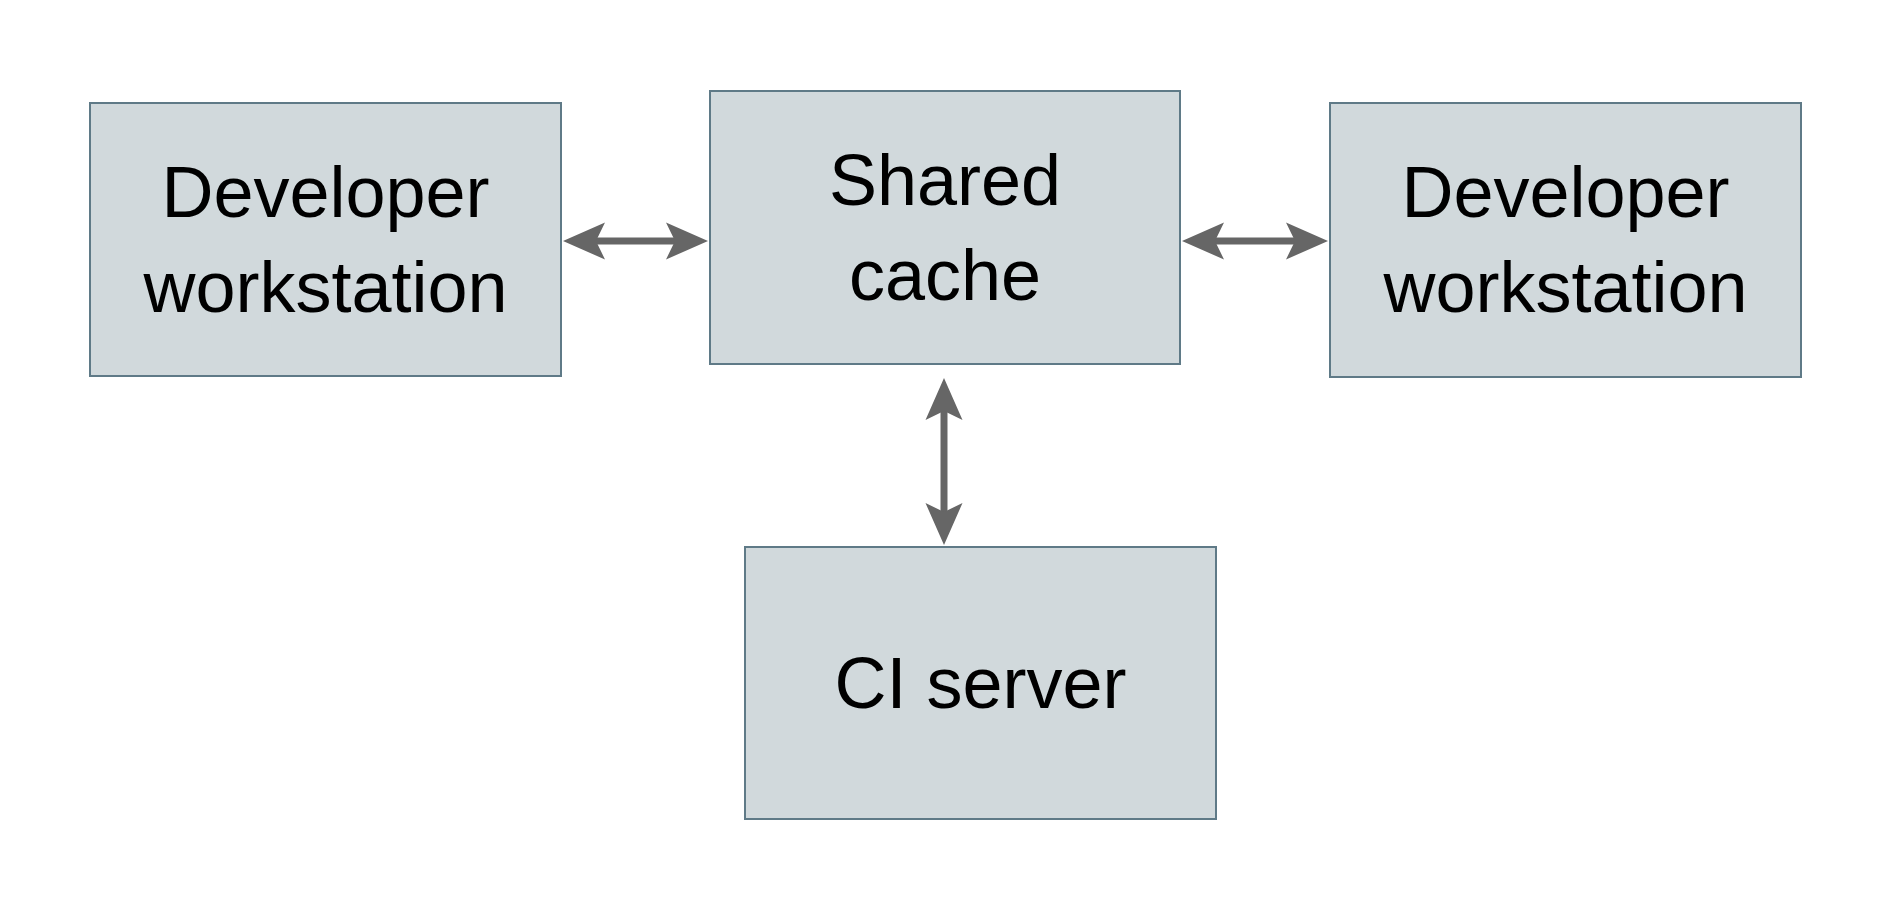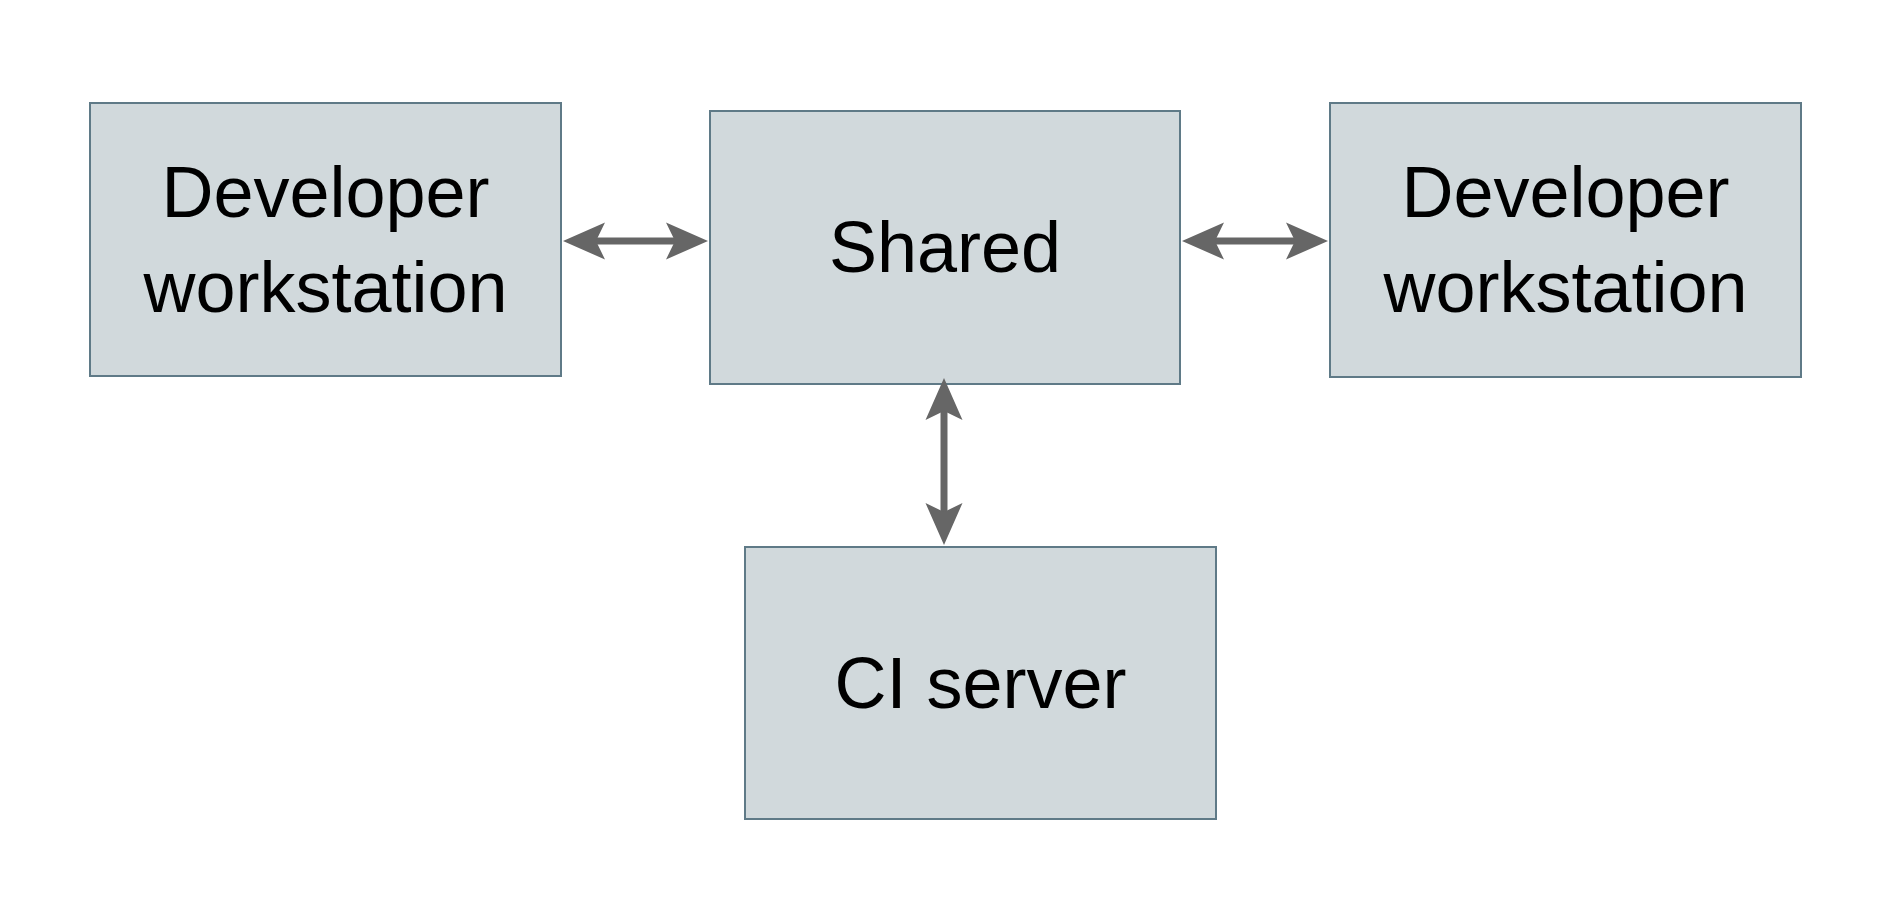--- a/index.html
+++ b/index.html
@@ -27,21 +27,21 @@
     text-align: center;
     color: var(--text, #000000);
     font-size: 72px;
     line-height: 95px;
     letter-spacing: 0px;
   }
   .node .line {
     white-space: nowrap;
   }
   #node-dev-left      { left: 89px;   top: 102px; width: 473px; height: 275px; }
-  #node-shared-cache  { left: 709px;  top: 110px; width: 472px; height: 275px; }
+  #node-shared-cache  { left: 709px;  top: 90px; width: 472px; height: 275px; }
   #node-dev-right     { left: 1329px; top: 102px; width: 473px; height: 276px; }
   #node-ci-server     { left: 708px;  top: 546px; width: 473px; height: 274px; margin-left: 36px; }
 
   .arrow {
     position: absolute;
     color: var(--arrow, #666666);
   }
   #arrow-left-cache  { left: 562px;  top: 219px; }
   #arrow-cache-right { left: 1181px; top: 219px; }
   #arrow-cache-ci    { left: 922px;  top: 377px; }
@@ -51,20 +51,21 @@
 
 <div class="canvas">
 
   <div class="node" id="node-dev-left">
     <div class="line">Developer</div>
     <div class="line">workstation</div>
   </div>
 
   <div class="node" id="node-shared-cache">
     <div class="line">Shared</div>
+    <div class="line">cache</div>
   </div>
 
   <div class="node" id="node-dev-right">
     <div class="line">Developer</div>
     <div class="line">workstation</div>
   </div>
 
   <div class="node" id="node-ci-server">
     <div class="line">CI server</div>
   </div>

